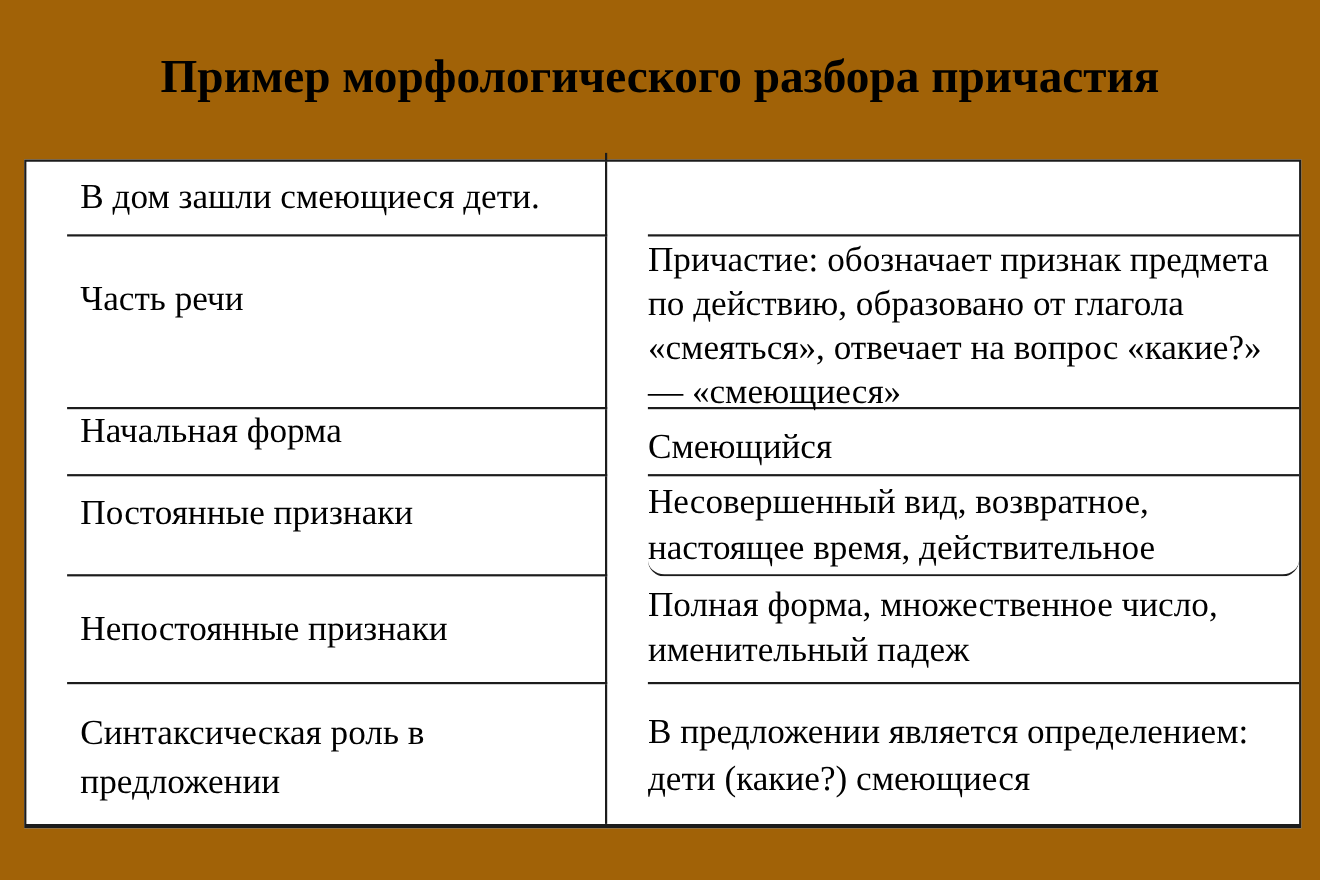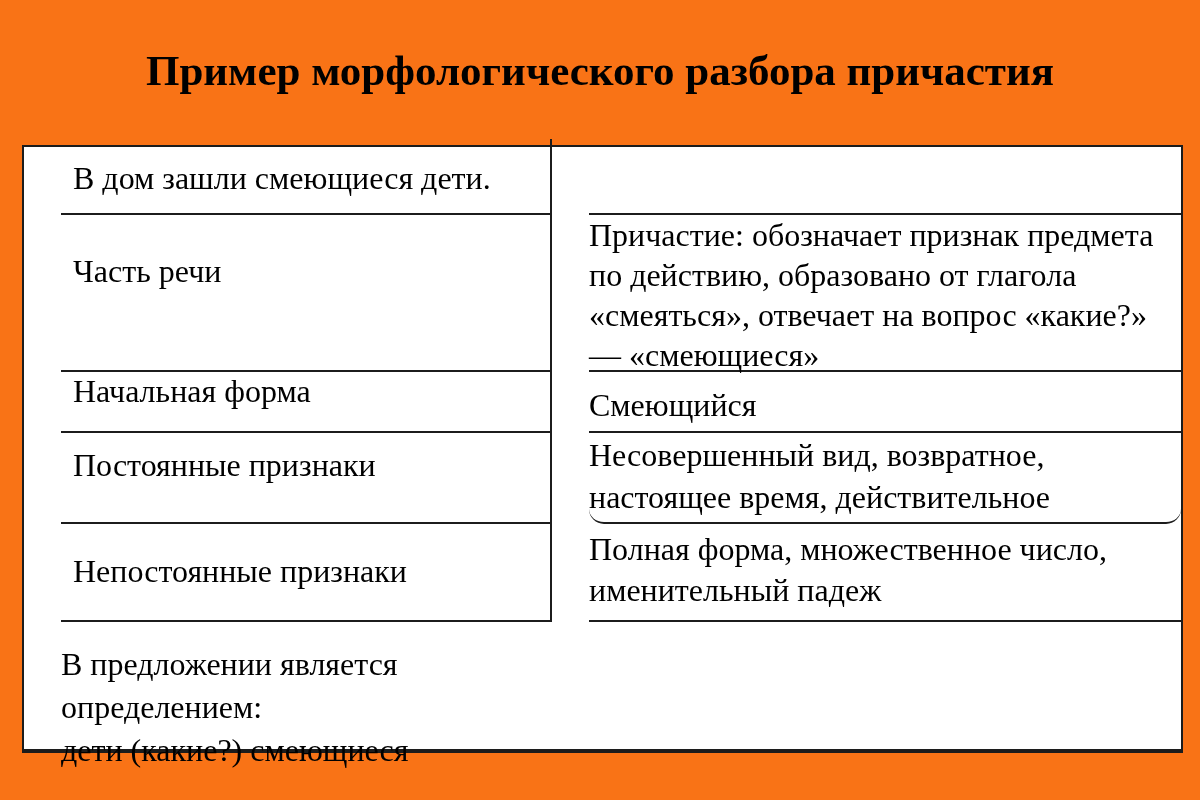--- a/index.html
+++ b/index.html
@@ -1,20 +1,20 @@
 <!DOCTYPE html>
 <html lang="ru"><head>
 <meta charset="utf-8">
 <style>
   html, body { margin: 0; padding: 0; }
   .page {
     position: relative;
     width: 1200px;
     height: 800px;
-    background: #f97316;
+    background: #a16207;
     font-family: "Liberation Serif", "DejaVu Serif", serif;
     color: #000000;
     overflow: hidden;
   }
   .title {
     position: absolute;
     top: 46px;
     left: 0;
     width: 100%;
     margin: 0;
@@ -91,17 +91,19 @@
     <div class="c val bb r3r">Смеющийся</div>
 
     <div class="c lbl bb br r4l">Постоянные признаки</div>
     <div class="c val bb r4r">Несовершенный вид, возвратное,
 настоящее время, действительное</div>
 
     <div class="c lbl bb br r5l">Непостоянные признаки</div>
     <div class="c val bb r5r">Полная форма, множественное число,
 именительный падеж</div>
 
+    <div class="c lbl br r6l">Синтаксическая роль в
+предложении</div>
     <div class="c val r6r">В предложении является определением:
 дети (какие?) смеющиеся</div>
   </div>
 
 </div>
 
 </body></html>

